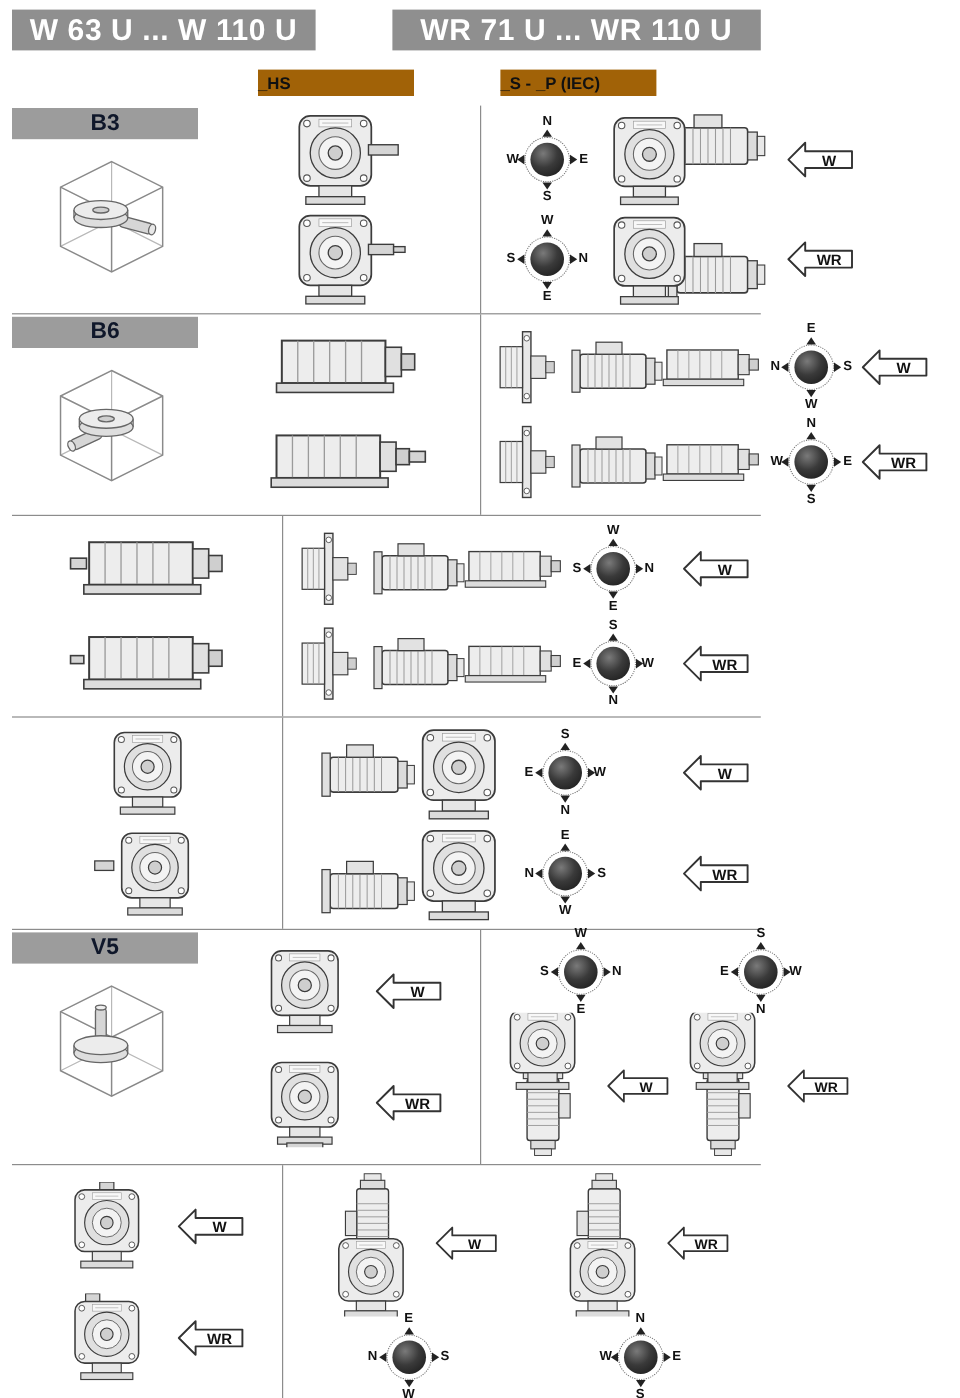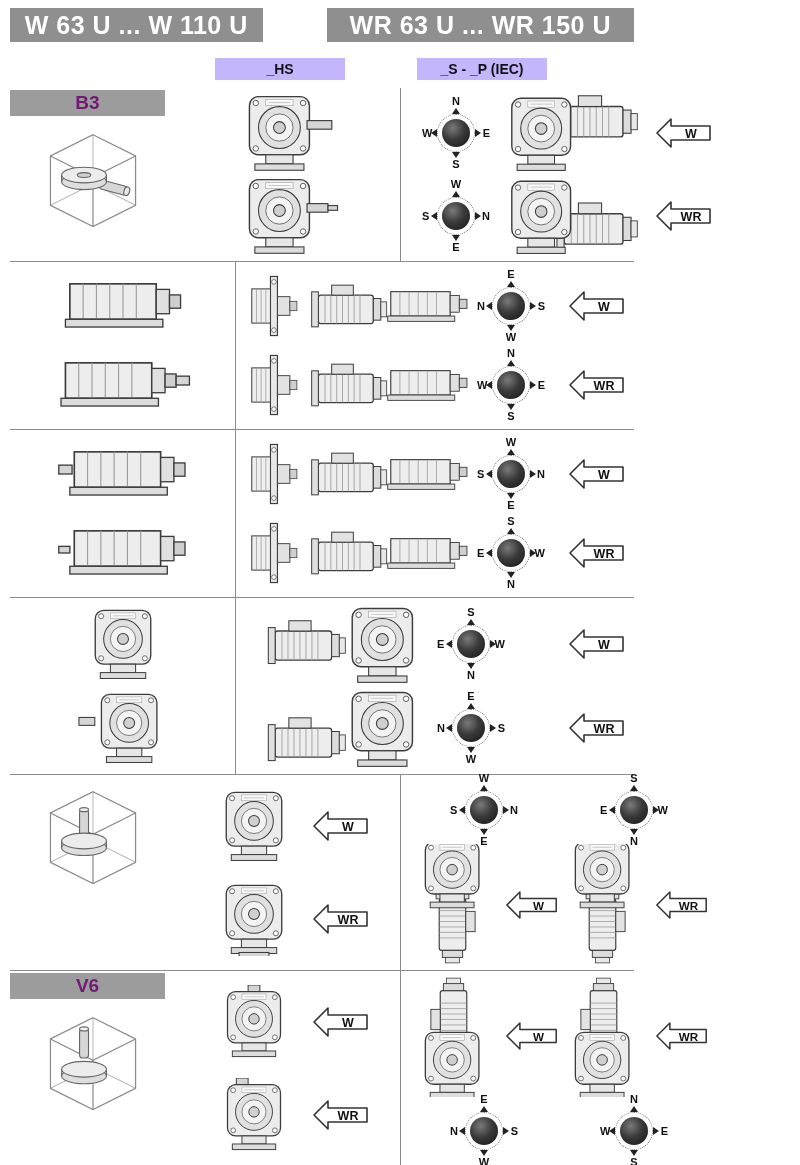--- a/index.html
+++ b/index.html
@@ -7,35 +7,35 @@
   body{width:800px;height:1165px;font-family:"Liberation Sans",sans-serif;color:#111;overflow:hidden}
   .page{position:relative;width:644px;height:1165px;padding:8px 10px 0 10px}
 
   
   .banners{display:flex;margin-bottom:16px}
   .banner{background:#8f8f8f;color:#fff;font-weight:bold;font-size:25px;line-height:34px;height:34px;text-align:center;letter-spacing:.5px}
   .banner.b-left{width:322px;margin-right:64px}
   .banner.b-right{width:392px}
 
   .colheads{display:flex;margin-bottom:8px}
-  .colhead{background:#c4b5fd;color:#111;font-weight:bold;font-size:14px;line-height:22px;height:22px;text-align:center;width:130px}
+  .colhead{background:#a16207;color:#111;font-weight:bold;font-size:14px;line-height:22px;height:22px;width:130px}
   .colhead.c-left{margin-left:205px}
   .colhead.c-right{margin-left:72px}
 
   
   .row{display:flex;border-bottom:1px solid #8c8c8c;position:relative}
   .row-b3{min-height:174px}
   .row-b6{min-height:168px}
   .row-b7{min-height:168px}
   .row-b8{min-height:166px}
   .row-v5{min-height:192px}
   .row-v6{min-height:196px}
 
   .cell-label{width:165px;flex:0 0 auto;display:flex;flex-direction:column;align-items:center;padding-top:2px}
-  .row-label{width:155px;align-self:flex-start;background:#9c9c9c;color:#701a75;font-weight:bold;font-size:19px;line-height:26px;height:26px;text-align:center;margin-bottom:4px}
+  .row-label{width:155px;align-self:flex-start;background:#9c9c9c;color:#0f172a;font-weight:bold;font-size:19px;line-height:26px;height:26px;text-align:center;margin-bottom:4px}
   .cube{width:112px;height:112px;margin-top:8px;flex:0 0 auto}
 
   .cell-hs{width:225px;flex:0 0 auto;display:flex;flex-direction:column;align-items:center;justify-content:space-around;padding:4px 0}
   .cell-right{flex:1;border-left:1px solid #8c8c8c;display:flex;flex-direction:column;justify-content:space-around;padding:4px 4px 4px 8px;min-width:0}
 
   .subrow{display:flex;align-items:center;gap:10px}
   .subrow.indent{padding-left:16px}
   .tw{flex:0 0 auto}
 
   
@@ -143,21 +143,21 @@
       <rect x="43" y="30" width="16" height="24" fill="#e2e2e2" stroke="#3c3c3c" stroke-width="1.2"></rect>
       <rect x="59" y="36" width="9" height="12" fill="#cfcfcf" stroke="#3c3c3c" stroke-width="1"></rect>
     </symbol>
   </defs>
 </svg>
 
 <div class="page">
 
   <div class="banners">
     <div class="banner b-left">W 63 U ... W 110 U</div>
-    <div class="banner b-right">WR 63 U ... WR 150 U</div>
+    <div class="banner b-right">WR 71 U ... WR 110 U</div>
   </div>
 
   <div class="colheads">
     <div class="colhead c-left">_HS</div>
     <div class="colhead c-right">_S - _P (IEC)</div>
   </div>
 
   <section class="row row-b3">
     <div class="cell-label">
       <div class="row-label"><span>B3</span></div>
@@ -225,20 +225,35 @@
         </svg>
         <svg class="arrowtag far" width="58" height="38" viewBox="0 0 58 38">
           <polygon class="ap" points="2,19 16,5 16,12 55,12 55,26 16,26 16,33"></polygon>
           <text class="at" x="36" y="24">WR</text>
         </svg>
       </div>
     </div>
   </section>
 
   <section class="row row-b6">
+    <div class="cell-label">
+      <div class="row-label"><span>B6</span></div>
+      <svg class="cube" viewBox="0 0 100 100">
+        <use href="#s-cube"></use>
+        <g transform="translate(42,52) rotate(155)">
+            <rect x="0" y="-4" width="24" height="8" rx="3" fill="#d6d6d6" stroke="#666"></rect>
+            <ellipse cx="24" cy="0" rx="2.5" ry="4" fill="#e8e8e8" stroke="#666"></ellipse>
+          </g>
+        <line x1="26" y1="42" x2="26" y2="48" stroke="#666"></line>
+          <line x1="66" y1="42" x2="66" y2="48" stroke="#666"></line>
+        <ellipse cx="46" cy="48" rx="20" ry="7" fill="#dedede" stroke="#666"></ellipse>
+        <ellipse cx="46" cy="42" rx="20" ry="7" fill="#ececec" stroke="#666"></ellipse>
+        <ellipse cx="46" cy="42" rx="6" ry="2.2" fill="#cfcfcf" stroke="#666"></ellipse>
+      </svg>
+    </div>
     <div class="cell-hs">
       <svg class="tw" width="140" height="62" viewBox="0 0 112 56">
         <use href="#s-gbxs" width="112" height="56"></use>
       </svg>
       <svg class="tw" width="140" height="62" viewBox="0 0 120 56">
         <use href="#s-gbxs" width="112" height="56"></use>
         <rect class="pc" x="108" y="20" width="12" height="8"></rect>
       </svg>
     </div>
     <div class="cell-right">
@@ -407,20 +422,21 @@
         <svg class="arrowtag far" width="58" height="38" viewBox="0 0 58 38">
           <polygon class="ap" points="2,19 16,5 16,12 55,12 55,26 16,26 16,33"></polygon>
           <text class="at" x="36" y="24">WR</text>
         </svg>
       </div>
     </div>
   </section>
 
   <section class="row row-v5">
     <div class="cell-label">
+      <div class="row-label"><span>V5</span></div>
       <svg class="cube" viewBox="0 0 100 100">
         <use href="#s-cube"></use>
         <rect x="38" y="22" width="8" height="28" rx="3" fill="#d6d6d6" stroke="#666"></rect>
         <ellipse cx="42" cy="22" rx="4" ry="1.8" fill="#eee" stroke="#666"></ellipse>
         <line x1="22" y1="50" x2="22" y2="56" stroke="#666"></line>
           <line x1="62" y1="50" x2="62" y2="56" stroke="#666"></line>
         <ellipse cx="42" cy="56" rx="20" ry="7" fill="#dedede" stroke="#666"></ellipse>
         <ellipse cx="42" cy="50" rx="20" ry="7" fill="#ececec" stroke="#666"></ellipse>
       </svg>
     </div>
@@ -495,32 +511,20 @@
               <polygon class="ap" points="2,19 16,5 16,12 55,12 55,26 16,26 16,33"></polygon>
               <text class="at" x="36" y="24">WR</text>
             </svg>
           </div>
         </div>
       </div>
     </div>
   </section>
 
   <section class="row row-v6">
-    <div class="cell-label">
-      <div class="row-label"><span>V6</span></div>
-      <svg class="cube" viewBox="0 0 100 100">
-        <use href="#s-cube"></use>
-        <rect x="38" y="16" width="8" height="26" rx="3" fill="#d6d6d6" stroke="#666"></rect>
-        <ellipse cx="42" cy="16" rx="4" ry="1.8" fill="#eee" stroke="#666"></ellipse>
-        <line x1="22" y1="52" x2="22" y2="58" stroke="#666"></line>
-          <line x1="62" y1="52" x2="62" y2="58" stroke="#666"></line>
-        <ellipse cx="42" cy="58" rx="20" ry="7" fill="#dedede" stroke="#666"></ellipse>
-        <ellipse cx="42" cy="52" rx="20" ry="7" fill="#ececec" stroke="#666"></ellipse>
-      </svg>
-    </div>
     <div class="cell-hs">
       <div class="subrow">
         <svg class="tw" width="96" height="74" viewBox="0 0 90 88">
           <rect class="pc" x="38" y="0" width="14" height="8"></rect>
           <use href="#s-gbxf" y="4" width="90" height="84"></use>
         </svg>
         <svg class="arrowtag" width="58" height="38" viewBox="0 0 58 38">
           <polygon class="ap" points="2,19 16,5 16,12 55,12 55,26 16,26 16,33"></polygon>
           <text class="at" x="36" y="24">W</text>
         </svg>

